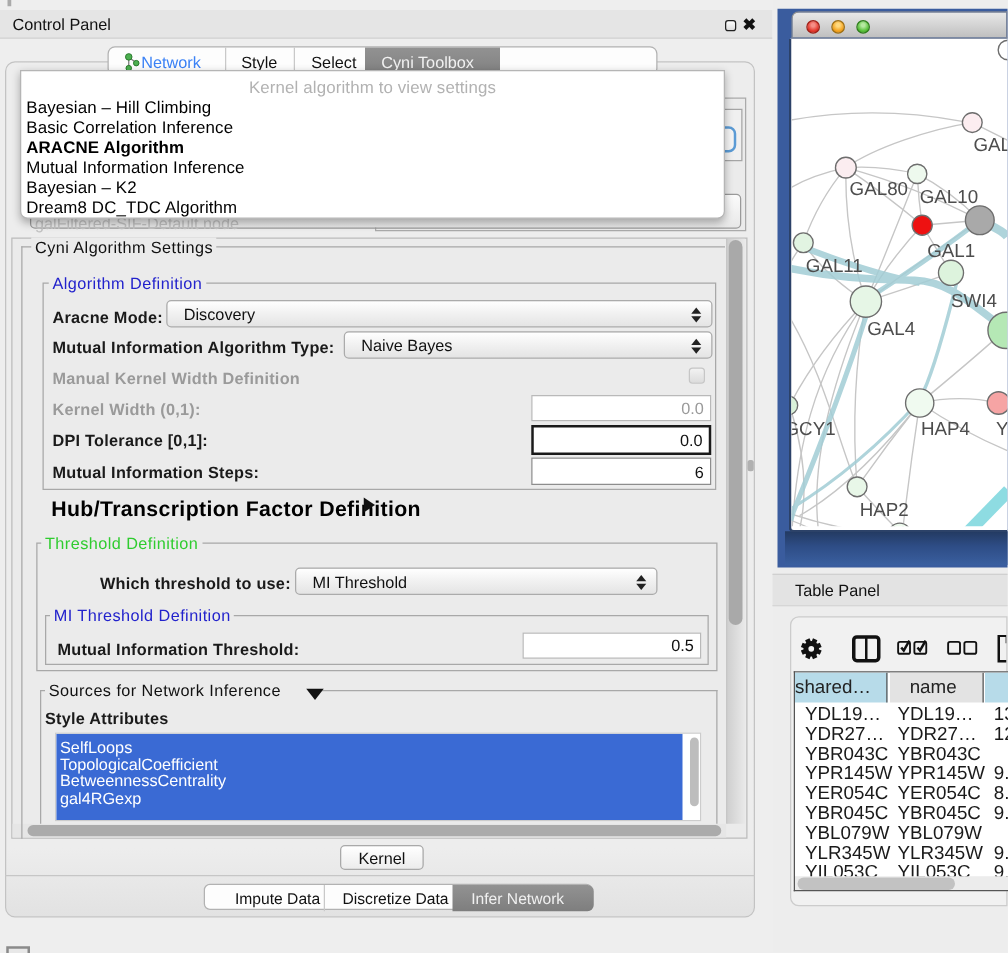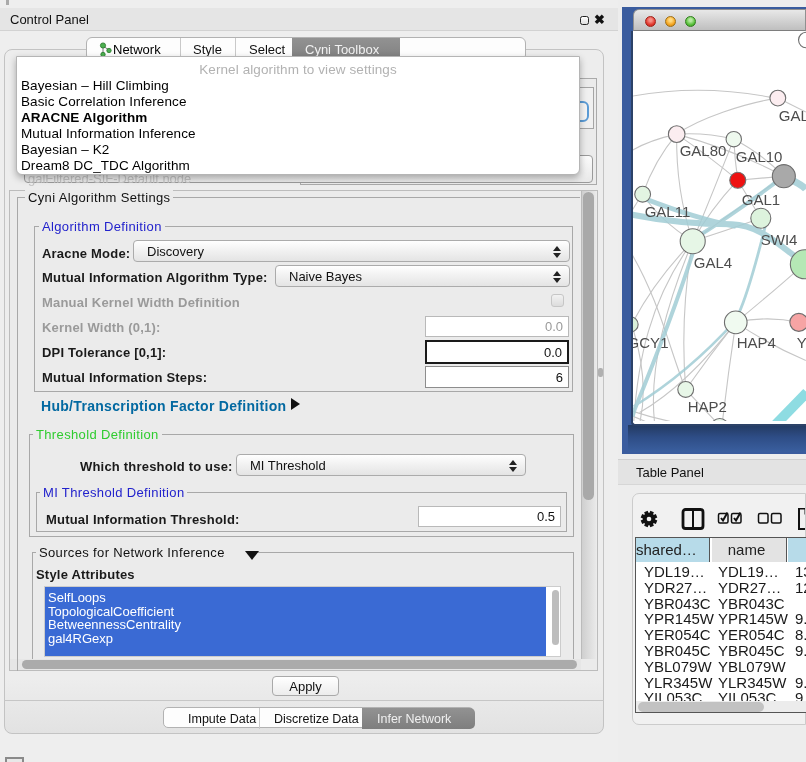--- a/index.html
+++ b/index.html
@@ -46,21 +46,21 @@
     <div class="abs" style="left:205px; top:0; width:108px; height:24px; background:linear-gradient(#929292,#7e7e7e);"></div>
     <div class="abs" style="left:12px; top:4px; width:14px; height:16px;">
       <svg width="14" height="16" viewBox="0 0 14 16">
         <line x1="4" y1="4" x2="10" y2="8" stroke="#777" stroke-width="1"></line>
         <line x1="4" y1="4" x2="4" y2="12" stroke="#777" stroke-width="1"></line>
         <circle cx="4" cy="3.5" r="2.6" fill="#4caf50" stroke="#2a7a2d" stroke-width="0.8"></circle>
         <circle cx="10" cy="8.5" r="2.2" fill="#4caf50" stroke="#2a7a2d" stroke-width="0.8"></circle>
         <circle cx="4" cy="12.5" r="2.2" fill="#4caf50" stroke="#2a7a2d" stroke-width="0.8"></circle>
       </svg>
     </div>
-    <div class="abs" style="left:26px; top:4px; font-size:13px; color:#000000;">Network</div>
+    <div class="abs" style="left:26px; top:4px; font-size:13px; color:#3b82f6;">Network</div>
     <div class="abs" style="left:106px; top:4px; font-size:13px; color:#111;">Style</div>
     <div class="abs" style="left:162px; top:4px; font-size:13px; color:#111;">Select</div>
     <div class="abs" style="left:218px; top:4px; font-size:13px; color:#f2f2f2;">Cyni Toolbox</div>
     <div class="abs" style="left:325px; top:20px; font-size:13px; color:#111;">jActiveMNodules</div>
   </div>
 
   <div class="abs" style="left:28px; top:171px; font-size:13px; color:#c2c2c2;">galFiltered-SIF-Default node</div>
 
   <div class="abs" style="left:16px; top:56px; width:564px; height:119px; background:#ffffff; border:1px solid #b5b5b5;
       border-radius:0 0 6px 6px; box-shadow:0 3px 7px rgba(0,0,0,0.30); font-size:13.5px; letter-spacing:0.1px; color:#000;">
@@ -105,21 +105,21 @@
   </div>
   <div class="lbl dis abs" style="left:42px; top:295px;">Manual Kernel Width Definition</div>
   <div class="abs" style="left:551px; top:294px; width:13px; height:13px; border:1px solid #c6c6c6; border-radius:3px; background:linear-gradient(#f2f2f2,#dcdcdc);"></div>
   <div class="lbl dis abs" style="left:42px; top:320px;">Kernel Width (0,1):</div>
   <div class="inp" style="left:425px; top:316px; width:144px; height:21px; border:1px solid #b9b9b9; color:#9a9a9a; padding:2px 5px 0 0;">0.0</div>
   <div class="lbl abs" style="left:42px; top:345px;">DPI Tolerance [0,1]:</div>
   <div class="inp" style="left:425px; top:340px; width:144px; height:24px; border:2px solid #1a1a1a; padding:3px 5px 0 0;">0.0</div>
   <div class="lbl abs" style="left:42px; top:370px;">Mutual Information Steps:</div>
   <div class="inp" style="left:425px; top:366px; width:144px; height:22px; border:1px solid #8d8d8d; padding:3px 5px 0 0;">6</div>
 
-  <div class="abs" style="left:41px; top:398px; font-size:14px; font-weight:bold; letter-spacing:0.3px; color:#0369a1;">Hub/Transcription Factor Definition</div>
+  <div class="abs" style="left:41px; top:398px; font-size:17px; font-weight:bold; letter-spacing:0.3px; color:#000000;">Hub/Transcription Factor Definition</div>
   <div class="abs" style="left:291px; top:398px; width:0; height:0; border-left:9px solid #111; border-top:6px solid transparent; border-bottom:6px solid transparent;"></div>
 
   <div class="grp" style="left:29px; top:434px; width:545px; height:103px;"></div>
   <div class="grptitle" style="left:33px; top:427px; color:#2fcc2f;">Threshold Definition</div>
   <div class="lbl abs" style="left:80px; top:459px;">Which threshold to use:</div>
   <div class="combo" style="left:236px; top:454px; width:290px;">
     <span class="ctext">MI Threshold</span>
       <span class="arr">
         <i class="u"></i>
         <i class="d"></i>
@@ -136,21 +136,21 @@
   <div class="abs" style="left:245px; top:551px; width:0; height:0; border-top:9px solid #111; border-left:7.5px solid transparent; border-right:7.5px solid transparent;"></div>
   <div class="lbl abs" style="left:36px; top:567px;">Style Attributes</div>
 
   <div class="abs" style="left:44px; top:586px; width:517px; height:71px; background:#ffffff; border:1px solid #ccc; overflow:hidden;">
     <div class="abs" style="left:0; top:0; width:501px; height:71px; background:#3a6ad4; color:#fff; font-size:13px; line-height:13.6px; padding:4px 0 0 3px;">
       SelfLoops<br>TopologicalCoefficient<br>BetweennessCentrality<br>gal4RGexp
     </div>
     <div class="abs" style="left:507px; top:3px; width:7px; height:55px; background:#bdbdbd; border-radius:4px;"></div>
   </div>
 
-  <div class="abs" style="left:272px; top:676px; width:67px; height:20px; background:linear-gradient(#ffffff,#ececec); border:1px solid #a9a9a9; border-radius:4px; text-align:center; font-size:13px; color:#111; padding-top:2px;">Apply</div>
+  <div class="abs" style="left:272px; top:676px; width:67px; height:20px; background:linear-gradient(#ffffff,#ececec); border:1px solid #a9a9a9; border-radius:4px; text-align:center; font-size:13px; color:#111; padding-top:2px;">Kernel</div>
 
   <div class="abs" style="left:4px; top:700px; width:600px; height:1px; background:#c6c6c6;"></div>
 
   <div class="abs" style="left:163px; top:707px; width:311px; height:21px; background:#fdfdfd; border:1px solid #b2b2b2; border-radius:5px;">
     <div class="abs" style="left:95px; top:0; width:1px; height:21px; background:#c9c9c9;"></div>
     <div class="abs" style="left:198px; top:0; width:113px; height:21px; background:linear-gradient(#929292,#7e7e7e); border-radius:0 5px 5px 0;"></div>
     <div class="abs" style="left:24px; top:4px; font-size:12.5px; color:#111;">Impute Data</div>
     <div class="abs" style="left:110px; top:4px; font-size:12.5px; color:#111;">Discretize Data</div>
     <div class="abs" style="left:213px; top:4px; font-size:12.5px; color:#f0f0f0;">Infer Network</div>
   </div>

